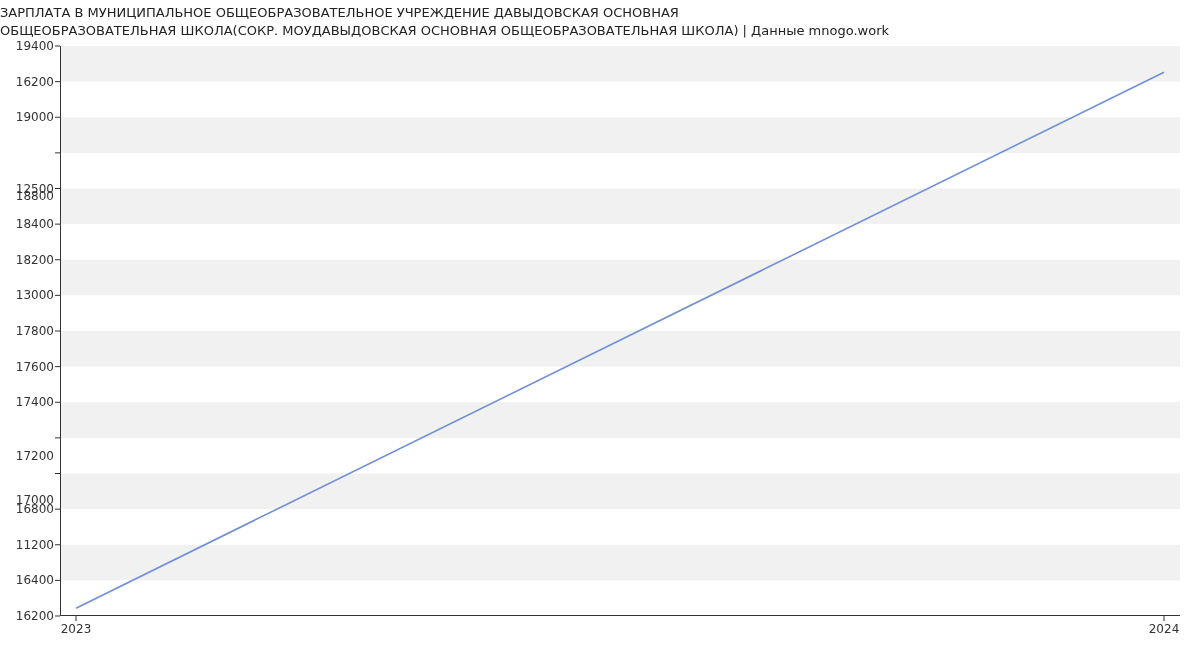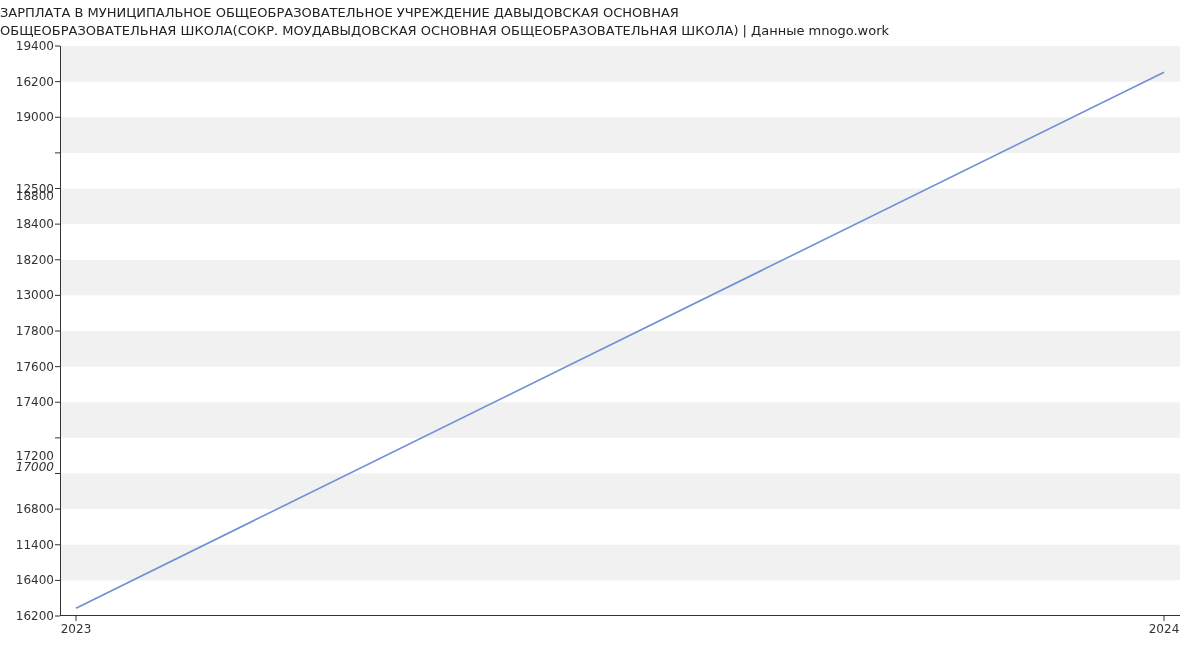--- a/index.html
+++ b/index.html
@@ -98,23 +98,23 @@
         <line x1="-5" x2="0" y1="0" y2="0" stroke="#333333" stroke-width="1"></line>
         <line x1="16" x2="16" y1="570" y2="575" stroke="#333333" stroke-width="1"></line>
         <line x1="1104" x2="1104" y1="570" y2="575" stroke="#333333" stroke-width="1"></line>
         <path d="M16 562.1625 L1104 26.184374999999932" fill="none" stroke="#6f8fd6" stroke-width="1.6"></path>
       </svg>
   </div>
 
   <div id="y-ticks">
       <div class="y-tick-label" style="top: 616px;">16200</div>
       <div class="y-tick-label" style="top: 580.375px;">16400</div>
-      <div class="y-tick-label" style="top: 544.75px;">11400</div>
+      <div class="y-tick-label" style="top: 544.75px;">11200</div>
       <div class="y-tick-label" style="top: 509.125px;">16800</div>
-      <div class="y-tick-label" style="top: 467px; font-style: italic;">17000</div>
+      <div class="y-tick-label" style="top: 500px;">17000</div>
       <div class="y-tick-label" style="top: 456px;">17200</div>
       <div class="y-tick-label" style="top: 402.25px;">17400</div>
       <div class="y-tick-label" style="top: 366.625px;">17600</div>
       <div class="y-tick-label" style="top: 331px;">17800</div>
       <div class="y-tick-label" style="top: 295.375px;">13000</div>
       <div class="y-tick-label" style="top: 259.75px;">18200</div>
       <div class="y-tick-label" style="top: 224.125px;">18400</div>
       <div class="y-tick-label" style="top: 188.5px;">12500</div>
       <div class="y-tick-label" style="top: 152.875px; margin-top: 43px;">18800</div>
       <div class="y-tick-label" style="top: 117.25px;">19000</div>

